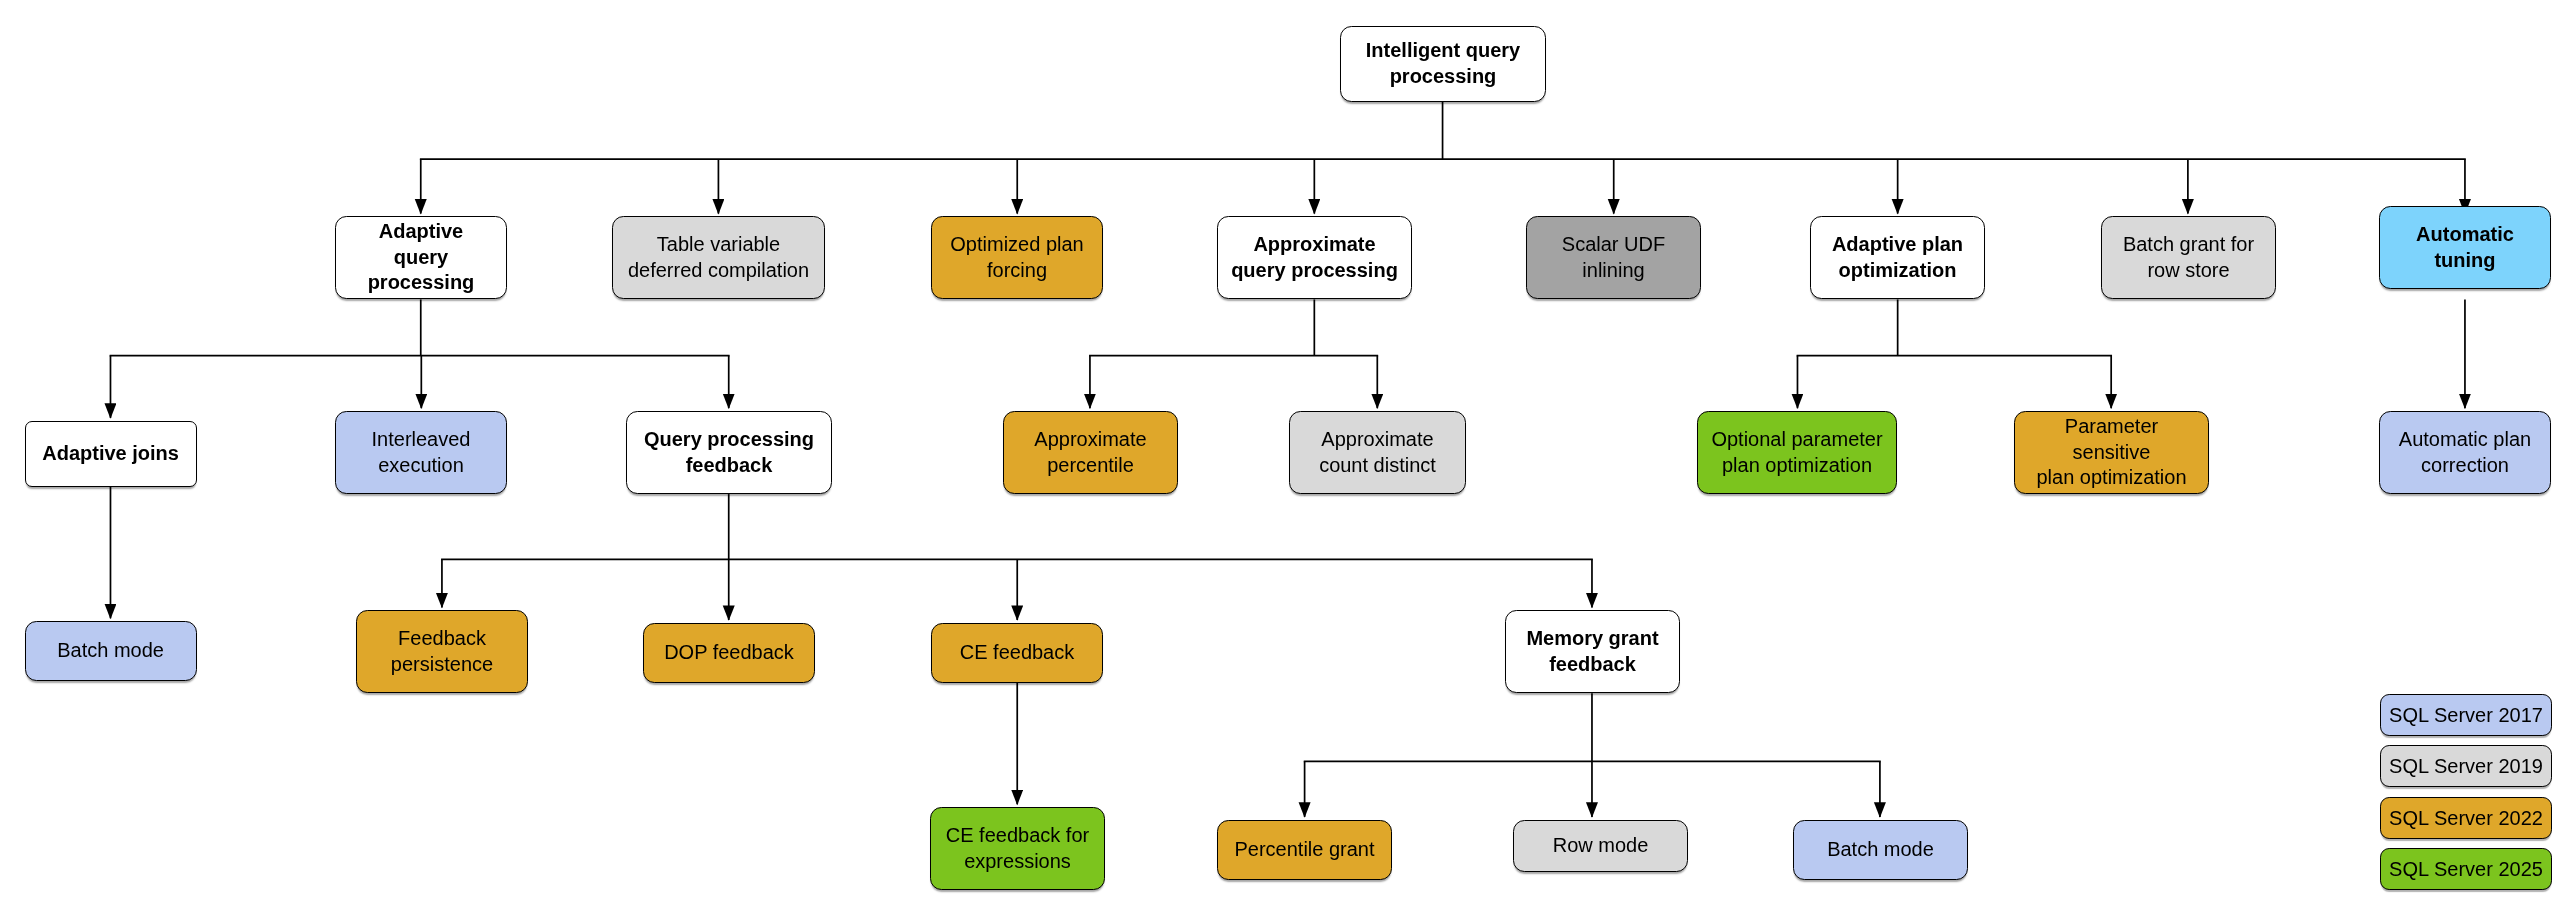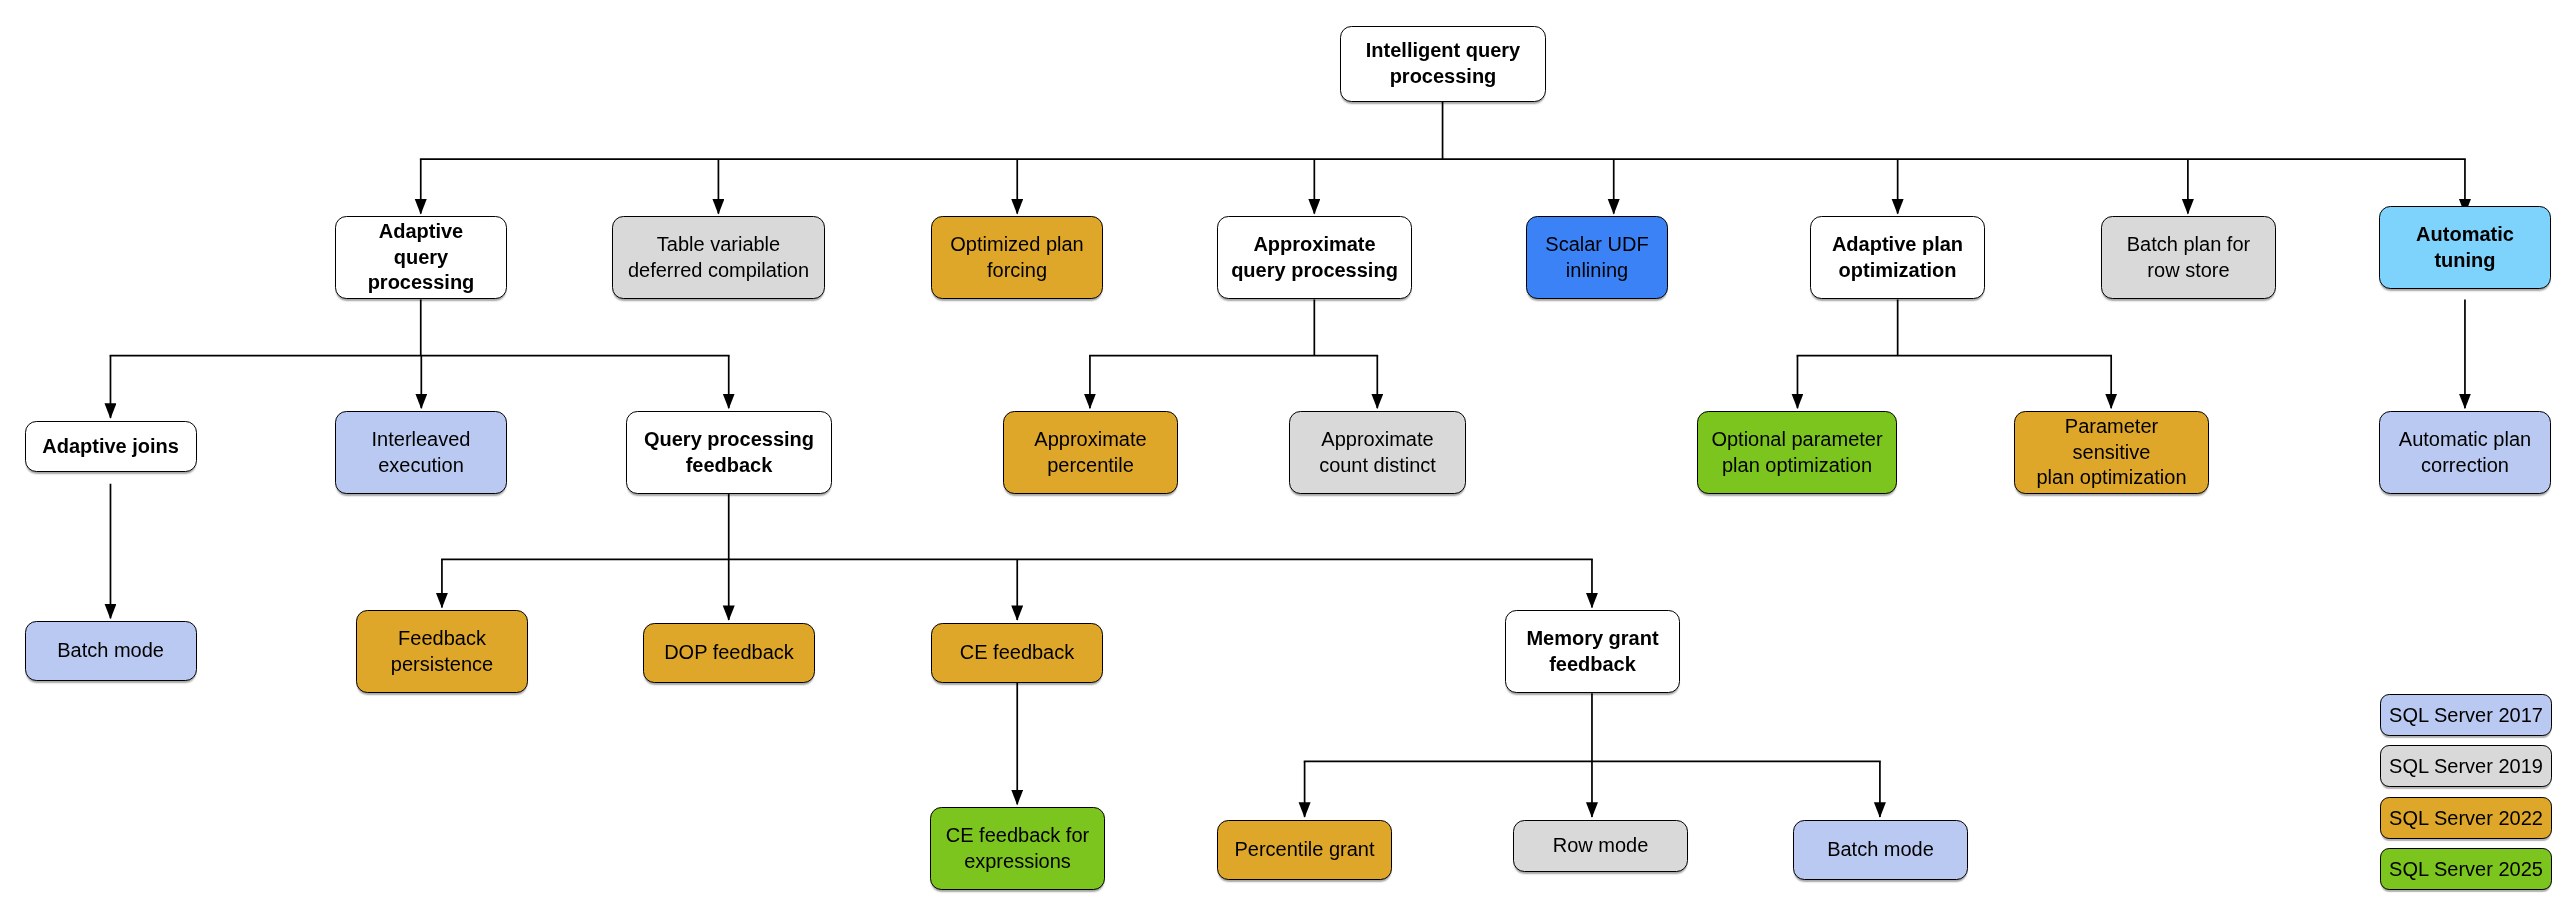--- a/index.html
+++ b/index.html
@@ -89,29 +89,29 @@
       <div class="node bold" style="left: 1340px; top: 26px; width: 206px; height: 76px; background: rgb(255, 255, 255);"><span>Intelligent query
 processing</span></div>
       <div class="node bold" style="left: 335px; top: 216px; width: 172px; height: 83px; background: rgb(255, 255, 255);"><span>Adaptive query
 processing</span></div>
       <div class="node" style="left: 612px; top: 216px; width: 213px; height: 83px; background: rgb(217, 217, 217);"><span>Table variable
 deferred compilation</span></div>
       <div class="node" style="left: 931px; top: 216px; width: 172px; height: 83px; background: rgb(223, 167, 42);"><span>Optimized plan
 forcing</span></div>
       <div class="node bold" style="left: 1217px; top: 216px; width: 195px; height: 83px; background: rgb(255, 255, 255);"><span>Approximate
 query processing</span></div>
-      <div class="node" style="left: 1526px; top: 216px; width: 142px; height: 83px; background: #3b82f6;"><span>Scalar UDF
+      <div class="node" style="left: 1526px; top: 216px; width: 175px; height: 83px; background: #a3a3a3;"><span>Scalar UDF
 inlining</span></div>
       <div class="node bold" style="left: 1810px; top: 216px; width: 175px; height: 83px; background: rgb(255, 255, 255);"><span>Adaptive plan
 optimization</span></div>
-      <div class="node" style="left: 2101px; top: 216px; width: 175px; height: 83px; background: rgb(217, 217, 217);"><span>Batch plan for
+      <div class="node" style="left: 2101px; top: 216px; width: 175px; height: 83px; background: rgb(217, 217, 217);"><span>Batch grant for
 row store</span></div>
       <div class="node bold" style="left: 2379px; top: 206px; width: 172px; height: 83px; background: #7dd3fc;"><span>Automatic
 tuning</span></div>
-      <div class="node bold" style="left: 24.6px; top: 421px; width: 172px; height: 51px; background: rgb(255, 255, 255);"><span>Adaptive joins</span></div>
+      <div class="node bold" style="left: 24.6px; top: 421px; width: 172px; height: 66px; background: rgb(255, 255, 255); border-radius: 7px;"><span>Adaptive joins</span></div>
       <div class="node" style="left: 335px; top: 411px; width: 172px; height: 83px; background: rgb(185, 201, 241);"><span>Interleaved
 execution</span></div>
       <div class="node bold" style="left: 626px; top: 411px; width: 206px; height: 83px; background: rgb(255, 255, 255);"><span>Query processing
 feedback</span></div>
       <div class="node" style="left: 1003px; top: 411px; width: 175px; height: 83px; background: rgb(223, 167, 42);"><span>Approximate
 percentile</span></div>
       <div class="node" style="left: 1289px; top: 411px; width: 177px; height: 83px; background: rgb(217, 217, 217);"><span>Approximate
 count distinct</span></div>
       <div class="node" style="left: 1697px; top: 411px; width: 200px; height: 83px; background: rgb(124, 196, 30);"><span>Optional parameter
 plan optimization</span></div>

